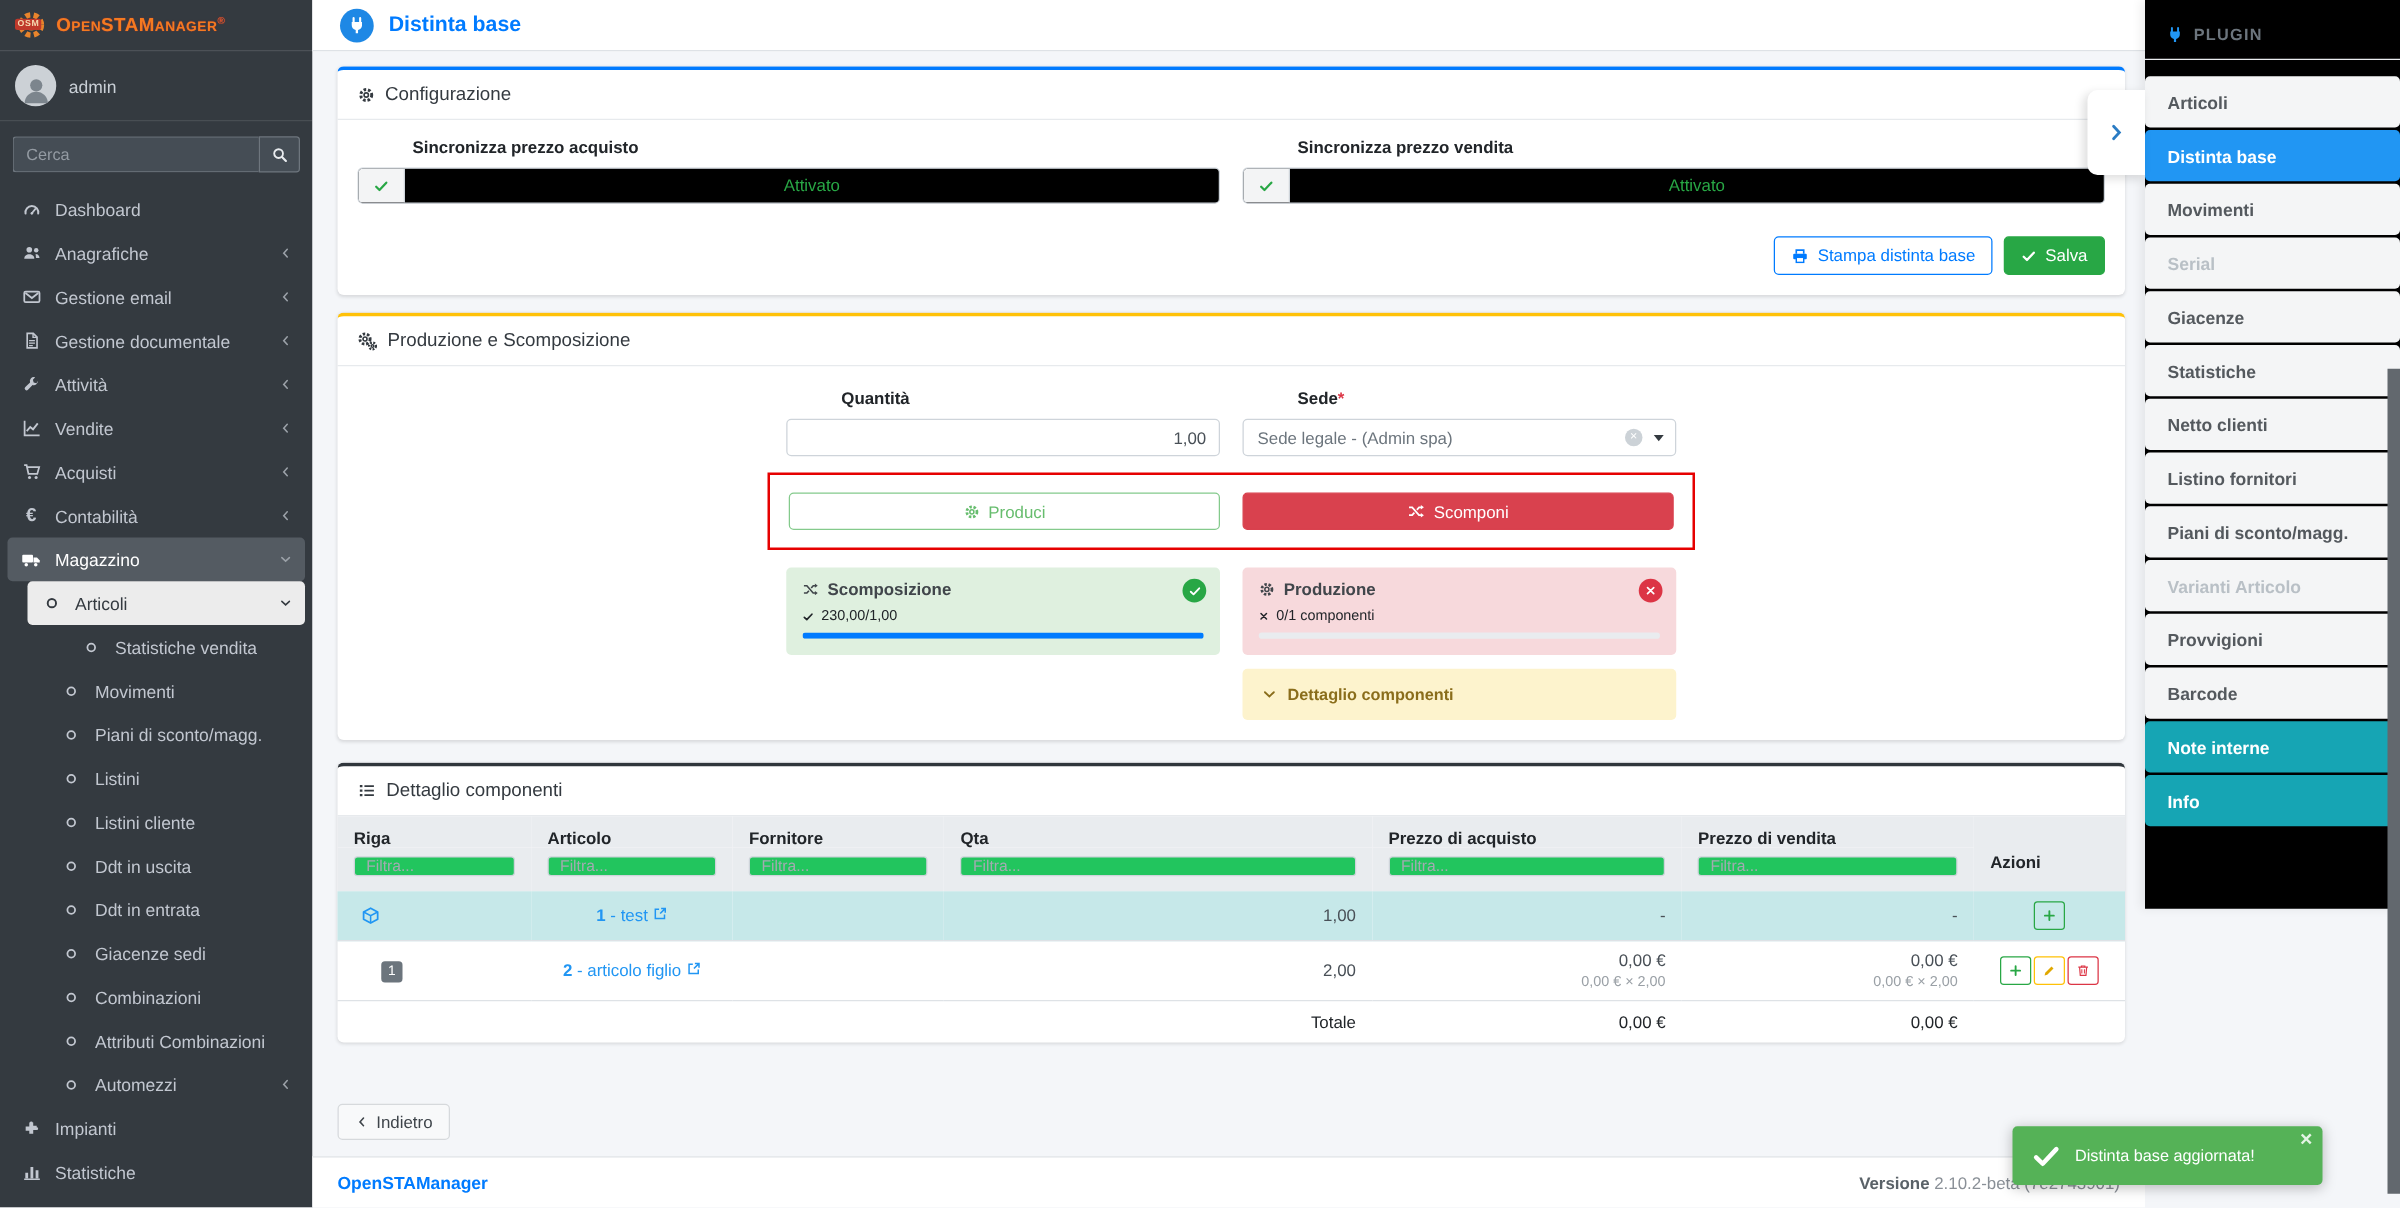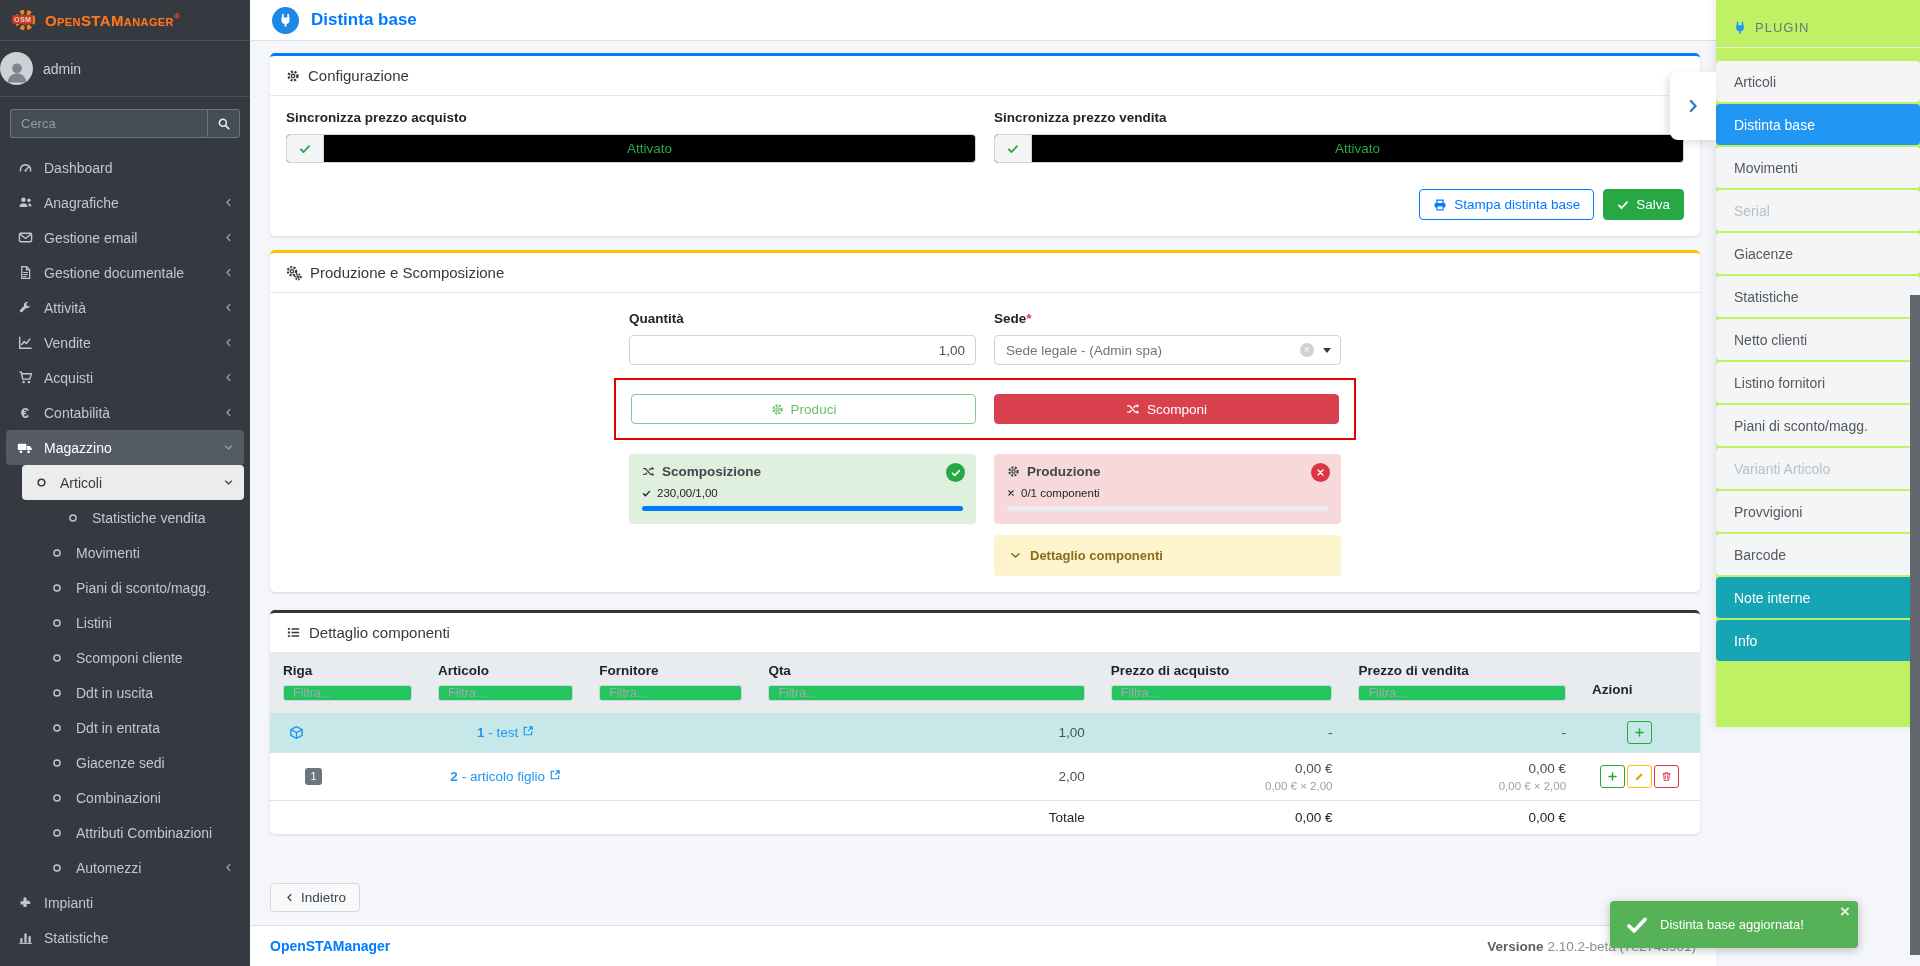--- a/index.html
+++ b/index.html
@@ -8,21 +8,21 @@
   .app { display:flex; width:1920px; height:966px; }
   .ico { display:inline-block; vertical-align:middle; flex:none; }
 
   
   .sidebar { width:250px; height:966px; background:#343a40; color:#c2c7d0; flex:none; display:flex; flex-direction:column; overflow:hidden; }
   .brand { height:41px; display:flex; align-items:center; padding:0 12px; border-bottom:1px solid rgba(255,255,255,.12); flex:none; }
   .brand-logo { position:relative; width:26px; height:26px; margin-right:7px; color:#e8842c; }
   .brand-osm { position:absolute; left:0; top:8px; background:#c0392b; color:#f5d8b0; font-size:7px; font-weight:bold; padding:1px 2px; border-radius:2px; letter-spacing:.5px; }
   .brand-text { color:#f47a20; font-weight:bold; font-size:15px; letter-spacing:.4px; font-variant:small-caps; text-shadow:0 0 1px #a33; white-space:nowrap; }
   .brand-reg { color:#e05b2b; font-size:8px; vertical-align:top; }
-  .userbox { display:flex; align-items:center; padding:11px 0; border-bottom:1px solid rgba(255,255,255,.1); flex:none; }
+  .userbox { display:flex; align-items:center; padding:11px 12px; border-bottom:1px solid rgba(255,255,255,.1); flex:none; }
   .avatar { width:33px; height:33px; border-radius:50%; background:#ccd1d6; color:#7c858d; display:flex; align-items:flex-end; justify-content:center; overflow:hidden; margin-right:10px; }
   .username { color:#c9cfd6; font-size:14px; }
   .searchrow { display:flex; margin:12px 10px 6px 10px; flex:none; }
   .searchrow input { flex:1; background:#454d55; border:1px solid #6e767e; border-right:none; border-radius:3px 0 0 3px; height:29px; padding:0 10px; color:#7dd3fc; font-size:13px; font-family:inherit; }
   .searchrow input::placeholder { color:#949ba3; }
   .search-btn { width:36px; height:29px; background:#454d55; border:1px solid #6e767e; border-radius:0 3px 3px 0; color:#e9ecef; display:flex; align-items:center; justify-content:center; cursor:pointer; }
   .nav { padding:6px 6px 10px 6px; overflow:hidden; }
   .nav-item { height:35px; display:flex; align-items:center; padding:0 10px; border-radius:4px; color:#c2c7d0; font-size:14px; cursor:pointer; }
   .nav-item .ni-icon { width:18px; margin-right:10px; display:flex; justify-content:center; color:#c2c7d0; }
   .nav-item .ni-label { flex:1; white-space:nowrap; }
@@ -44,21 +44,21 @@
   .content { flex:1; padding:12px 16px 0 20px; overflow:hidden; }
   .card { background:#fff; border-radius:5px; box-shadow:0 1px 3px rgba(0,0,0,.12); margin-bottom:12px; }
   .card-blue { border-top:3px solid #007bff; }
   .card-amber { border-top:3px solid #ffc107; margin-top:14px; }
   .card-dark { border-top:3px solid #30363c; margin-top:18px; }
   .card-header { padding:11px 16px; border-bottom:1px solid #e7eaed; font-size:15px; color:#343a40; display:flex; align-items:center; gap:8px; }
   .card-body { padding:14px 16px 16px 16px; }
 
   
   .cfg-grid { display:grid; grid-template-columns:1fr 1fr; column-gap:18px; }
-  .field-label { font-weight:bold; color:#212529; font-size:13.5px; margin-bottom:9px; }
+  .field-label { font-weight:bold; color:#212529; font-size:13.5px; margin-bottom:9px;margin-left:44px; }
   .req { color:#dc3545; }
   .toggle-group { display:flex; height:29px; border:1px solid #ced4da; border-radius:4px; overflow:hidden; background:#000000; }
   .toggle-check { width:37px; display:flex; align-items:center; justify-content:center; border-right:1px solid #ced4da; color:#28a745; background:#f3f4f5; cursor:pointer; }
   .toggle-status { flex:1; display:flex; align-items:center; justify-content:center; color:#28a745; font-size:13.5px; }
   .cfg-actions { display:flex; justify-content:flex-end; gap:9px; margin-top:26px; }
   .btn { display:inline-flex; align-items:center; gap:7px; border-radius:4px; font-size:13.5px; padding:7px 13px; cursor:pointer; border:1px solid transparent; font-family:inherit; }
   .btn-outline-primary { background:#fff; border-color:#007bff; color:#007bff; }
   .btn-success { background:#28a745; border-color:#28a745; color:#fff; }
 
   
@@ -114,21 +114,21 @@
   tfoot td { padding:9px 13px; font-size:13.5px; color:#212529; }
   tfoot tr { border-top:1px solid #dee2e6; }
 
   .back-btn { margin-top:37px; display:inline-flex; align-items:center; gap:6px; background:#f8f9fa; border:1px solid #d6d9dc; border-radius:4px; padding:6px 13px; font-size:13.5px; color:#3e444a; cursor:pointer; font-family:inherit; }
   .footer { height:41px; background:#fff; border-top:1px solid #dee2e6; display:flex; align-items:center; justify-content:space-between; padding:0 20px; flex:none; }
   .footer-brand { color:#007bff; font-weight:bold; font-size:14px; cursor:pointer; }
   .footer-version { font-size:13.5px; color:#8a9097; }
   .footer-version b { color:#5a6268; }
 
   
-  .plugin-panel { width:204px; height:727px; background:#bef264; flex:none; box-shadow:-3px 0 8px rgba(0,0,0,.07); position:relative; z-index:3; }
+  .plugin-panel { width:204px; height:727px; background:#000000; flex:none; box-shadow:-3px 0 8px rgba(0,0,0,.07); position:relative; z-index:3;font-weight:bold; }
   .plugin-head { display:flex; align-items:center; gap:8px; padding:20px 16px 12px 17px; color:#6c757d; font-size:13px; letter-spacing:1px; border-bottom:1px solid #e9ecef; }
   .plugin-head .ico { color:#2196f3; }
   .plugin-list { padding-top:13px; }
   .plugin-item { height:41px; margin-bottom:2px; background:#f4f5f6; display:flex; align-items:center; padding-left:18px; font-size:14px; color:#54595e; border-radius:4px; cursor:pointer; }
   .plugin-item.active { background:#2196f3; color:#fff; }
   .plugin-item.disabled { color:#b9c0c6; cursor:default; }
   .plugin-item.teal { background:#16a5b4; color:#fff; }
 
   .collapse-tab { position:absolute; right:204px; top:72px; width:46px; height:68px; background:#fff; border-radius:8px 0 0 8px; box-shadow:-3px 3px 8px rgba(0,0,0,.13); display:flex; align-items:center; justify-content:center; color:#2b7cc4; cursor:pointer; z-index:4; }
 
@@ -452,21 +452,21 @@
             </svg>
           </span>
           <span class="ni-label">Listini</span>
         </div>
       <div class="nav-item child2">
           <span class="ni-icon">
             <svg class="ico" width="12" height="12">
               <use href="#i-ring"></use>
             </svg>
           </span>
-          <span class="ni-label">Scomponi cliente</span>
+          <span class="ni-label">Listini cliente</span>
         </div>
       <div class="nav-item child2">
           <span class="ni-icon">
             <svg class="ico" width="12" height="12">
               <use href="#i-ring"></use>
             </svg>
           </span>
           <span class="ni-label">Ddt in uscita</span>
         </div>
       <div class="nav-item child2">

